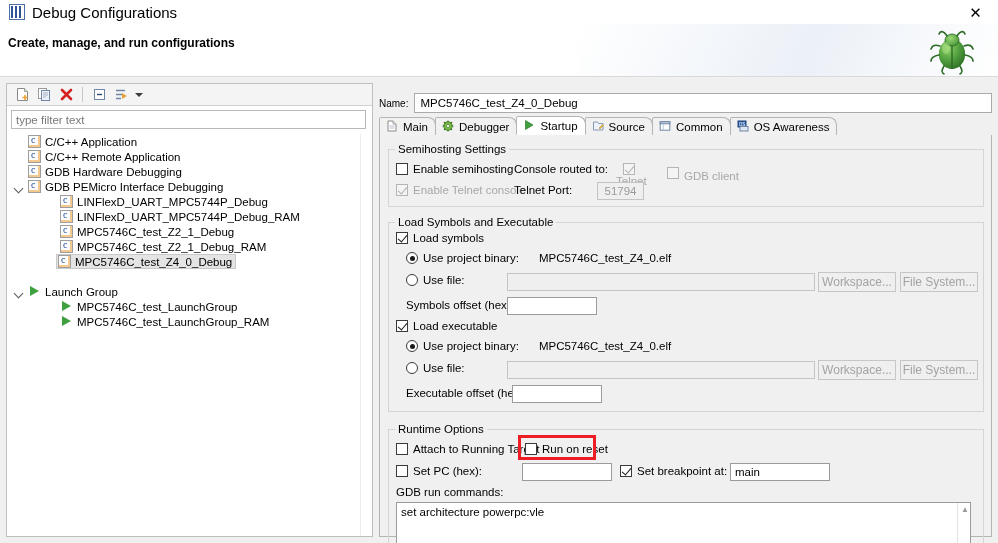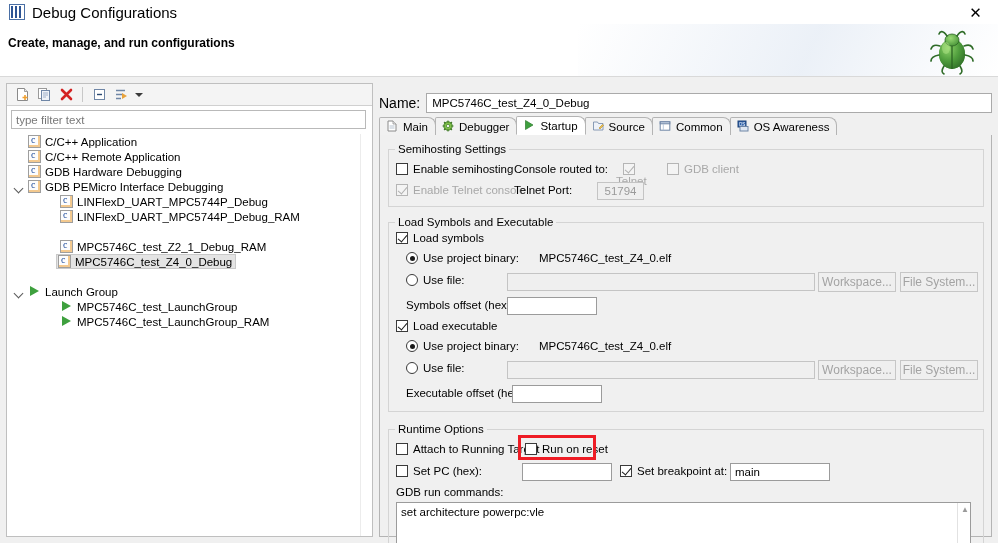--- a/index.html
+++ b/index.html
@@ -144,21 +144,21 @@
   .ind0 { padding-left: 2px; }
 
   
   .right-pane {
     position: absolute; left: 379px; top: 6px; width: 613px; height: 454px;
   }
   .name-row {
     position: absolute; left: 0; top: 10px; width: 613px; height: 20px;
     display: flex; align-items: center;
   }
-  .name-label { font-size: 14px; margin-right: 6px; }
+  .name-label { font-size: 10px; margin-right: 6px; }
   .name-input {
     flex: 1; height: 20px; border: 1px solid #aaaaaa; background: #fff;
     display: flex; align-items: center; padding-left: 5px; font-size: 11.5px;
   }
 
   
   .tabs {
     position: absolute; left: 0; top: 34px; width: 613px; height: 19px;
     display: flex; align-items: flex-end;
     border-bottom: 1px solid #b4b4b4;
@@ -383,20 +383,24 @@
             <span style="width: 18px; flex: 0 0 auto;"></span>
             <span class="twisty"></span>
             <span class="tree-label-wrap">
               <span class="c-icon"></span>
               <span>LINFlexD_UART_MPC5744P_Debug_RAM</span>
             </span>
           </div>
           <div class="tree-row ind1">
             <span style="width: 18px; flex: 0 0 auto;"></span>
             <span class="twisty"></span>
+            <span class="tree-label-wrap">
+              <span class="c-icon"></span>
+              <span>MPC5746C_test_Z2_1_Debug</span>
+            </span>
           </div>
           <div class="tree-row ind1">
             <span style="width: 18px; flex: 0 0 auto;"></span>
             <span class="twisty"></span>
             <span class="tree-label-wrap">
               <span class="c-icon"></span>
               <span>MPC5746C_test_Z2_1_Debug_RAM</span>
             </span>
           </div>
           <div class="tree-row selected ind1">
@@ -505,21 +509,21 @@
           </div>
           <div class="row" style="left:125px; top:13px;">
             <span class="lbl">Console routed to:</span>
           </div>
           <div class="row" style="left:222px; top:13px;flex-direction:column;">
             <span class="cb disabled checked"></span>
             <span class="lbl dim" style="margin-left:5px;">Telnet</span>
           </div>
           <div class="row" style="left:278px; top:13px;">
             <span class="cb disabled"></span>
-            <span class="lbl dim" style="margin-left:5px;">GDB client</span>
+            <span class="lbl dim" style="margin-left:5px;margin-top:7px;">GDB client</span>
           </div>
 
           <div class="row" style="left:7px; top:34px;">
             <span class="cb disabled checked"></span>
             <span class="lbl dim" style="margin-left:5px;">Enable Telnet console</span>
           </div>
           <div class="row" style="left:125px; top:34px;">
             <span class="lbl">Telnet Port:</span>
           </div>
           <div class="field disabled" style="position:absolute; left:208px; top:32px; width:47px; justify-content:center; padding-left:0;">51794</div>

